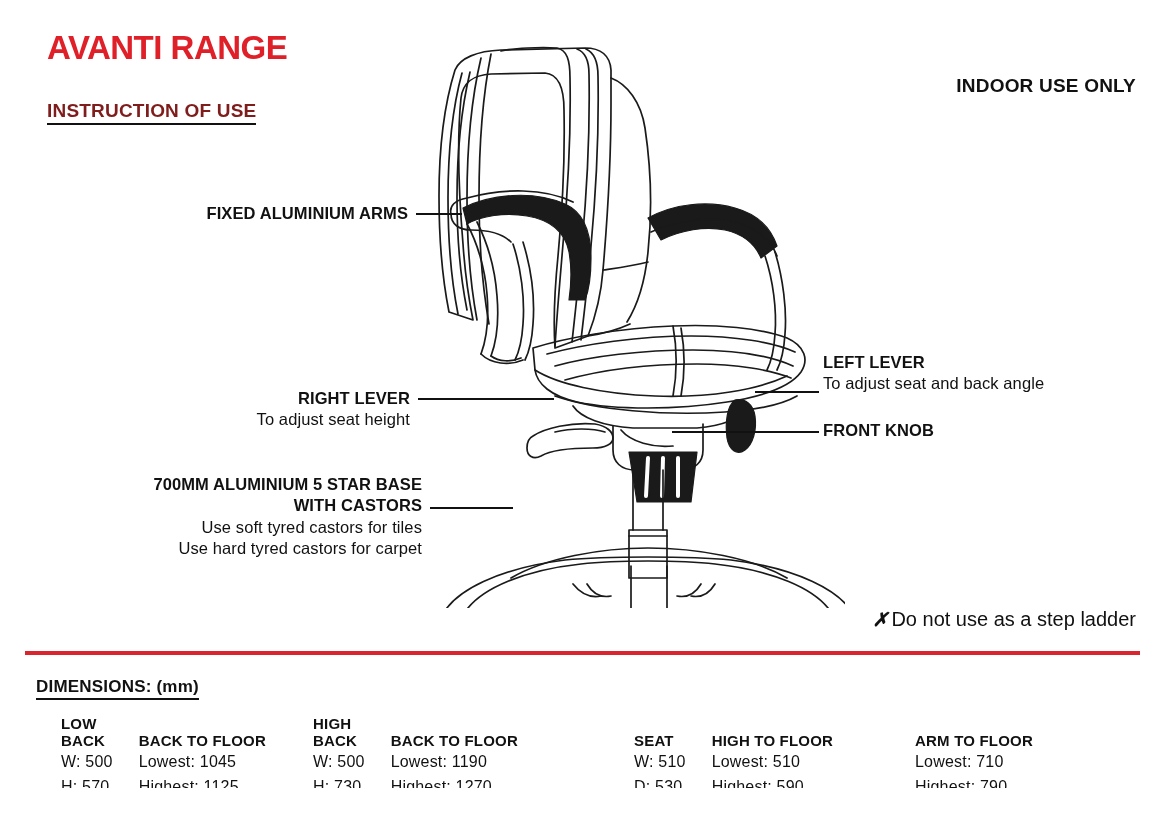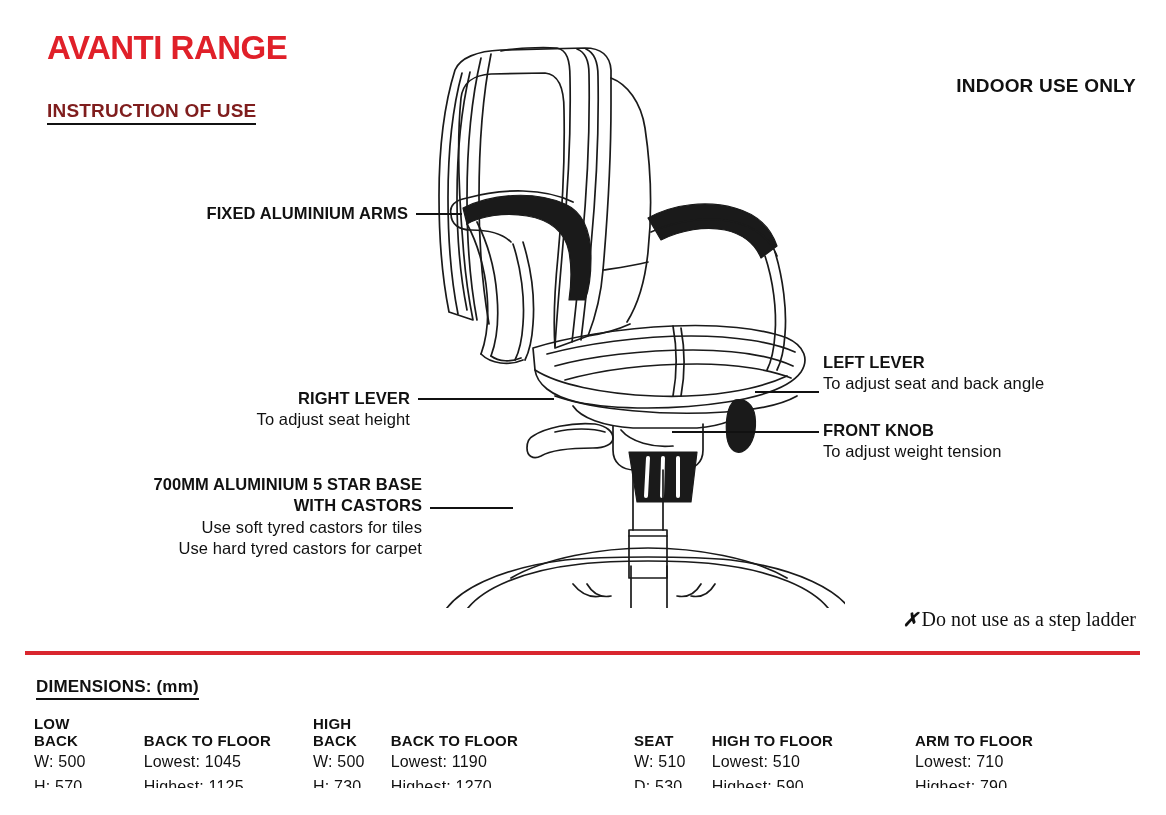--- a/index.html
+++ b/index.html
@@ -80,21 +80,20 @@
   #callout-base   { left: 0px;   top: 474px; width: 422px; }
   #callout-left   { left: 823px; top: 352px; }
   #callout-knob   { left: 823px; top: 420px; }
 
   .warn {
     position: absolute;
     right: 30px;
     top: 608px;
     font-size: 20px;
     white-space: nowrap;
-    font-family: Liberation Serif, serif;
   }
   .warn .x {
     font-weight: bold;
     font-style: italic;
     font-size: 19px;
     margin-right: 3px;
   }
 
   
   .leader {
@@ -158,21 +157,21 @@
   .dim-val {
     font-size: 16px;
     font-weight: normal;
     letter-spacing: 0.2px;
     line-height: 1.55;
     display: block;
   }
   .dim-key { display: inline-block; }
   .gap-28 { margin-left: 26px; }
 
-  #dim-group-low  { left: 34px; gap: 32px; }
+  #dim-group-low  { left: 61px; }
   #dim-group-high { left: 313px; }
   #dim-group-seat { left: 634px; }
   #dim-group-arm  { left: 915px; }
 
   
   #chair-illustration {
     position: absolute;
     left: 405px;
     top: 18px;
     width: 440px;
@@ -320,21 +319,20 @@
     <span class="desc">Use hard tyred castors for carpet</span>
   </div>
 
   <div class="callout align-left" id="callout-left">
     <span class="lbl">LEFT LEVER</span>
     <span class="desc">To adjust seat and back angle</span>
   </div>
 
   <div class="callout align-left" id="callout-knob">
     <span class="lbl">FRONT KNOB</span>
-    <span class="desc">To adjust weight tension</span>
   </div>
 
   <div class="warn">
     <span class="x">✗</span><span>Do not use as a step ladder</span>
   </div>
 
   <div class="divider"></div>
 
   <div class="dims-title">DIMENSIONS: (mm)</div>
 

